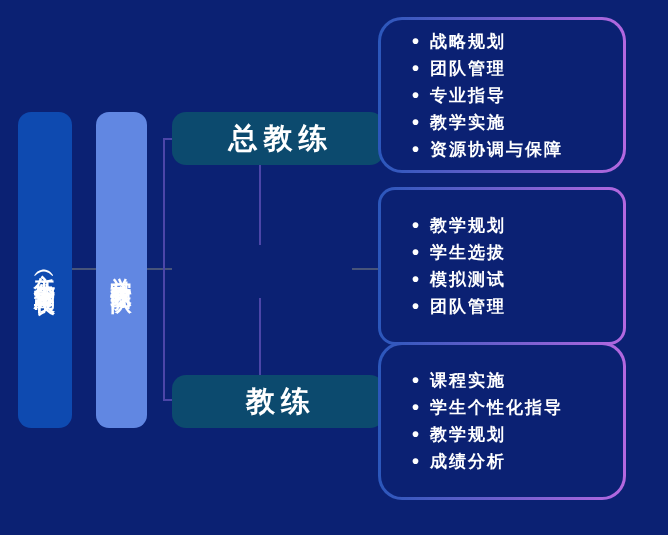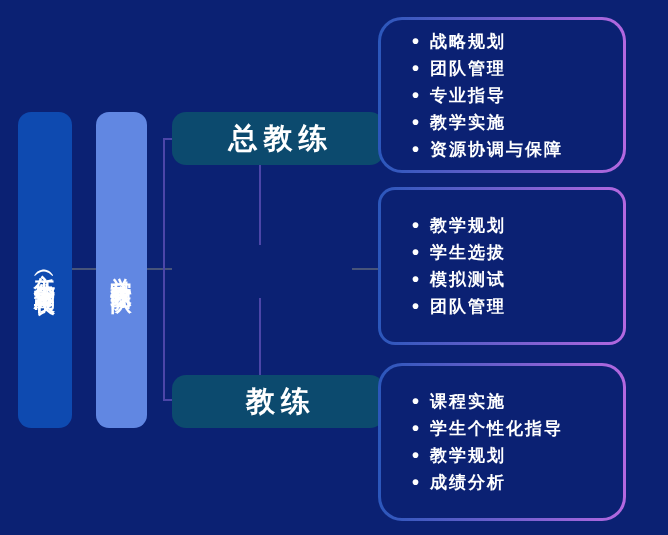--- a/index.html
+++ b/index.html
@@ -69,21 +69,21 @@
     background:
       linear-gradient(#0b2173, #0b2173) padding-box,
       linear-gradient(90deg, #2b57bb, #b468e0) border-box;
     display: flex;
     flex-direction: column;
     justify-content: center;
     box-sizing: border-box;
   }
   .detail-1 { top: 17px;  height: 156px; }
   .detail-2 { top: 187px; height: 158px; border-radius: 17px; }
-  .detail-3 { top: 363px; height: 158px; }
+  .detail-3 { top: 342px; height: 158px; }
 
   .duty-list {
     margin: 0;
     padding: 0 10px 0 31px;
     list-style: none;
   }
   .duty-list li {
     display: flex;
     align-items: center;
     color: #ffffff;

